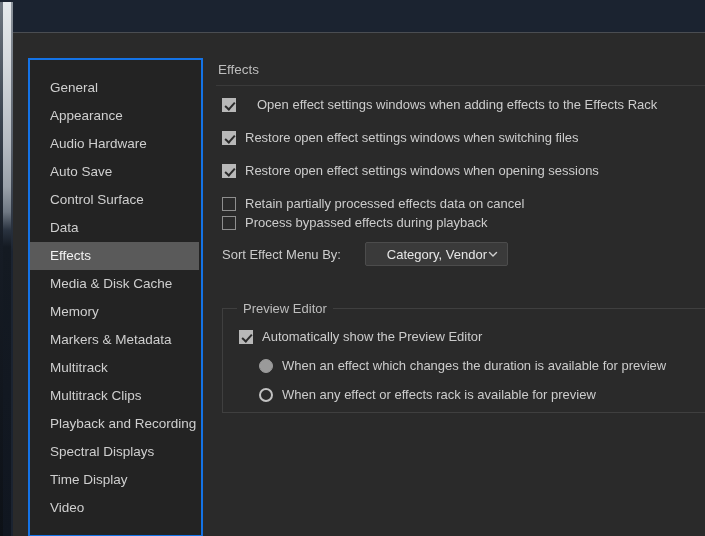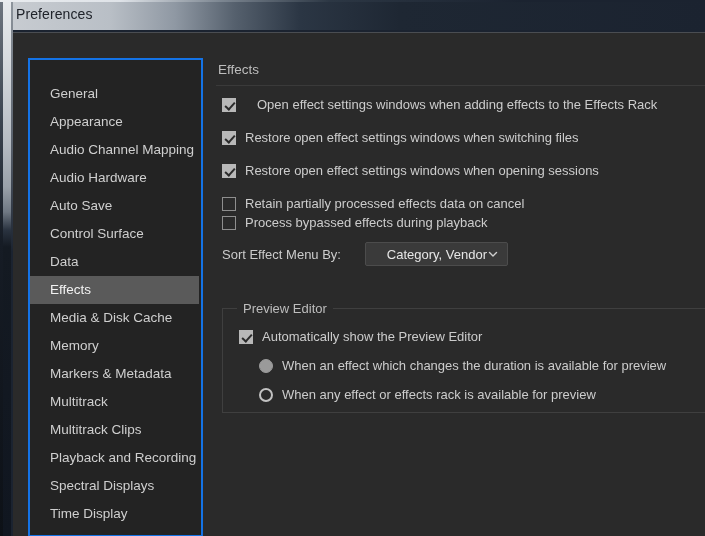--- a/index.html
+++ b/index.html
@@ -92,21 +92,21 @@
   }
   .side-item {
     height: 28px;
     line-height: 28px;
     padding-left: 20px;
     font-size: 13.5px;
     color: #cfcfcf;
     white-space: nowrap;
     box-sizing: border-box;
   }
-  .side-item.first { margin-top: 20px; }
+  .side-item.first { margin-top: 14px; }
   .side-item.selected {
     background: #5a5a5a;
     color: #f2f2f2;
     margin-right: 2px;
   }
 
   
   .main {
     position: absolute;
     left: 203px;
@@ -230,35 +230,30 @@
     display: flex;
     align-items: center;
     white-space: nowrap;
   }
 </style>
 </head>
 <body>
 
 <div id="app">
 
-  <div class="win-titlebar">
-    <div class="win-topedge"></div>
-    <div class="win-title">Preferences</div>
-  </div>
 
   <div class="win-leftedge2"></div>
   <div class="win-leftedge"></div>
   <div class="win-leftedge-inner"></div>
 
   <div class="dialog-body">
 
     <div class="sidebar" id="sidebar">
         <div class="side-item first">General</div>
         <div class="side-item">Appearance</div>
-        <div class="side-item">Audio Channel Mapping</div>
         <div class="side-item">Audio Hardware</div>
         <div class="side-item">Auto Save</div>
         <div class="side-item">Control Surface</div>
         <div class="side-item">Data</div>
         <div class="side-item selected">Effects</div>
         <div class="side-item">Media &amp; Disk Cache</div>
         <div class="side-item">Memory</div>
         <div class="side-item">Markers &amp; Metadata</div>
         <div class="side-item">Multitrack</div>
         <div class="side-item">Multitrack Clips</div>

